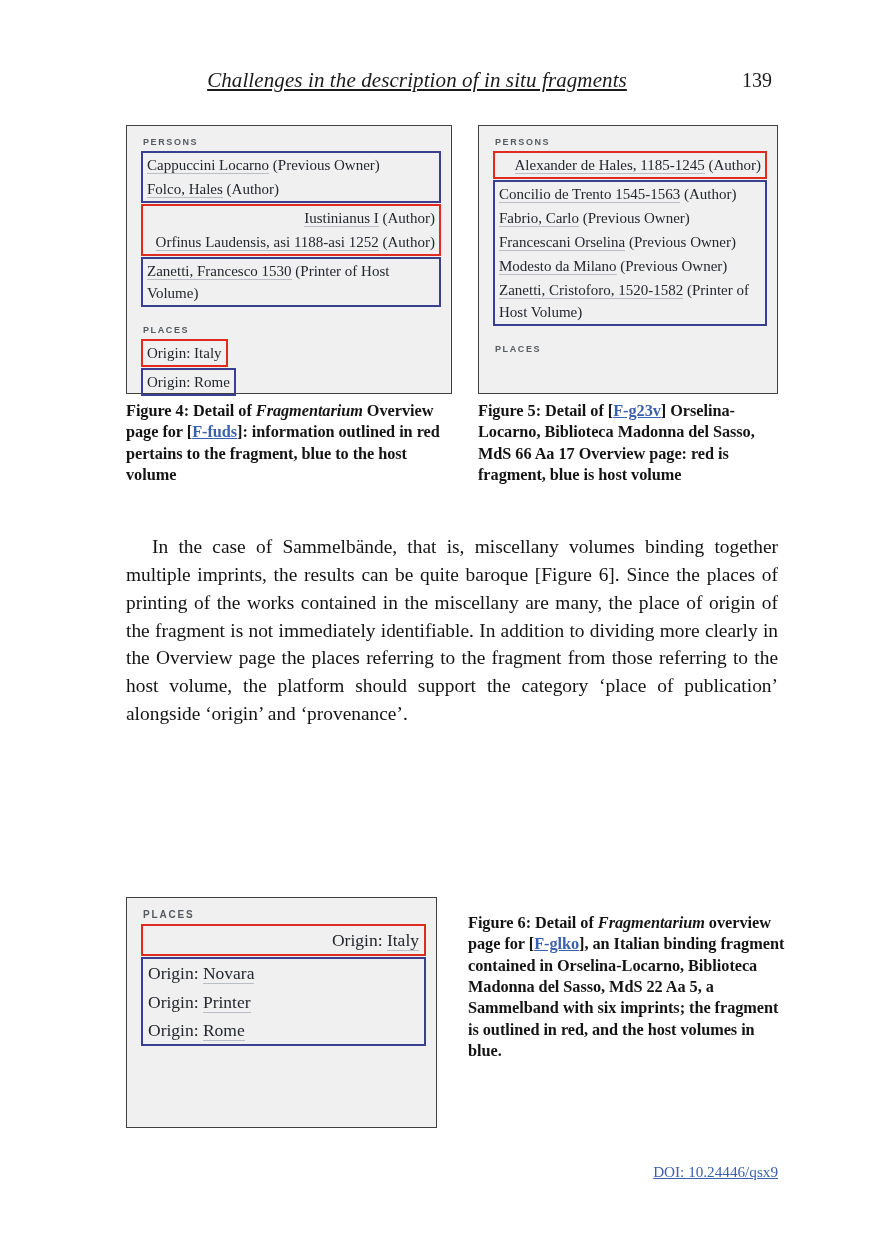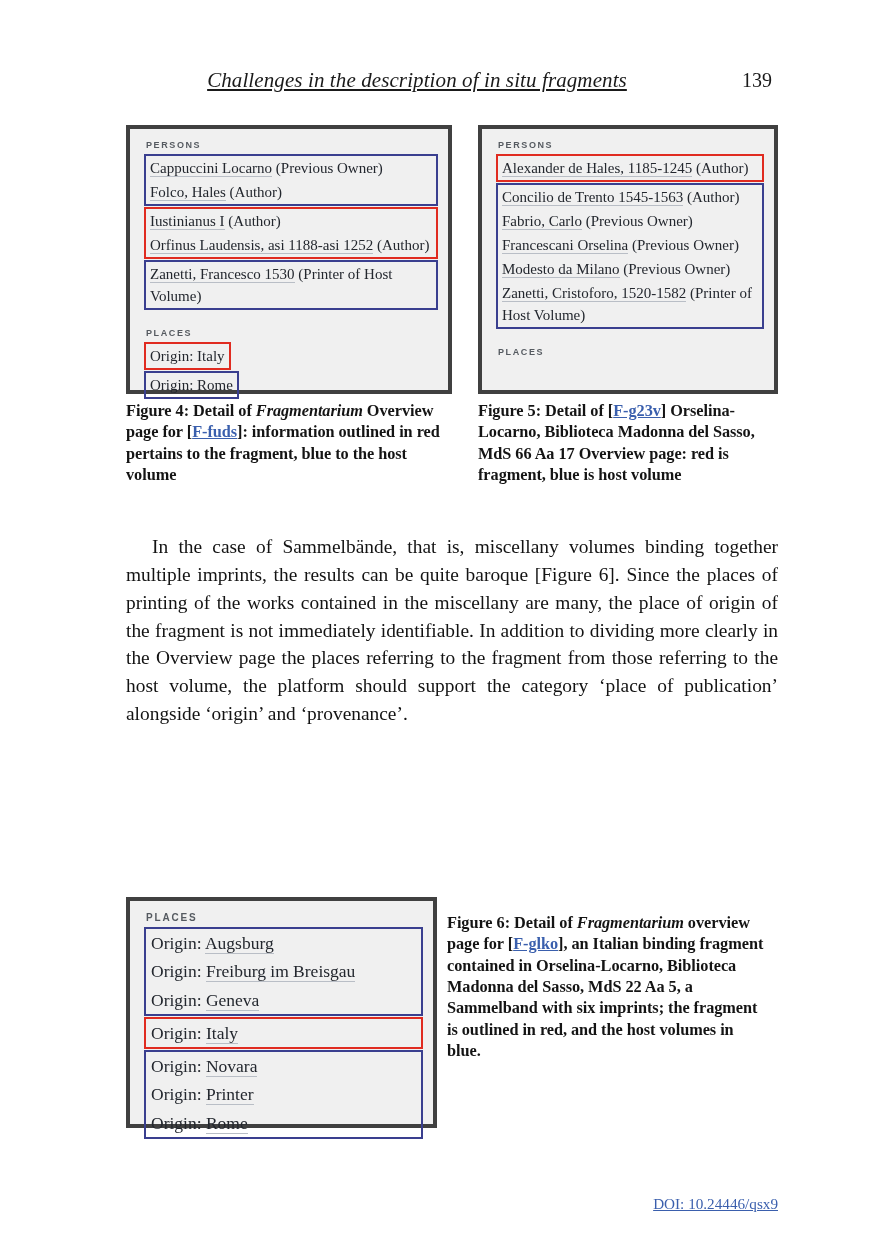--- a/index.html
+++ b/index.html
@@ -38,21 +38,21 @@
     font-size: 20px;
     font-style: normal;
     width: 42px;
     text-align: center;
   }
 
   
   .shot {
     position: absolute;
     background: #f0f0f0;
-    border: 4px solid #404040;
+    border: 1px solid #404040;
     box-sizing: border-box;
   }
   .shot .inner {
     padding: 11px 10px 12px 14px;
   }
   .sect-label {
     font-family: "Liberation Sans", "DejaVu Sans", sans-serif;
     font-size: 9px;
     letter-spacing: 1.6px;
     color: #555a60;
@@ -61,21 +61,21 @@
     text-transform: uppercase;
   }
   .sect-label.second { margin-top: 18px; }
 
   .group {
     box-sizing: border-box;
     border: 2px solid #3a3f8f;
     margin-bottom: 1px;
     background: transparent;
   }
-  .group.red { border-color: #e02b20; }
+  .group.red { border-color: #e02b20; text-align: right; }
   .group.fit { display: inline-block; }
 
   .entry {
     font-size: 15px;
     line-height: 1.47;
     color: #23272e;
     padding: 1px 4px 1px 4px;
     white-space: normal;
   }
   .entry .lnk {
@@ -118,21 +118,20 @@
   .body-text p.indent { text-indent: 26px; }
 
   
   .doi {
     position: absolute;
     right: 96px;
     top: 1163px;
     font-size: 15.2px;
     color: #3a5fad;
     text-decoration: underline;
-    margin-top: 32px;
   }
 </style>
 </head>
 <body>
 
 <div class="running-head">
   <div class="rh-title">Challenges in the description of in situ fragments</div>
   <div class="rh-page">139</div>
 </div>
 
@@ -185,34 +184,29 @@
 </div>
 
 <div class="body-text" style="top:533px;">
   <p class="indent">In the case of Sammelbände, that is, miscellany volumes binding together multiple imprints, the results can be quite baroque [Figure 6]. Since the places of printing of the works contained in the miscellany are many, the place of origin of the fragment is not immediately identifiable. In addition to dividing more clearly in the Overview page the places referring to the fragment from those referring to the host volume, the platform should support the category ‘place of publication’ alongside ‘origin’ and ‘provenance’.</p>
 </div>
 
 <div class="shot big" id="shot6" style="left:126px; top:897px; width:311px; height:231px;">
   <div class="inner">
     <div class="sect-label">PLACES</div>
     <div id="f6-places">
-        <div class="group">
-          <div class="entry"><span>Origin: </span><span class="lnk">Augsburg</span></div>
-          <div class="entry"><span>Origin: </span><span class="lnk">Freiburg im Breisgau</span></div>
-          <div class="entry"><span>Origin: </span><span class="lnk">Geneva</span></div>
-        </div>
         <div class="group red">
           <div class="entry"><span>Origin: </span><span class="lnk">Italy</span></div>
         </div>
         <div class="group">
           <div class="entry"><span>Origin: </span><span class="lnk">Novara</span></div>
           <div class="entry"><span>Origin: </span><span class="lnk">Printer</span></div>
           <div class="entry"><span>Origin: </span><span class="lnk">Rome</span></div>
         </div>
       </div>
   </div>
 </div>
 
-<div class="caption" style="left:447px; top:912px; width:322px;">
+<div class="caption" style="left:468px; top:912px; width:322px;">
   <span>Figure 6: Detail of </span><span class="it">Fragmentarium</span><span> overview page for [</span><a href="#" class="link">F-glko</a><span>], an Italian binding fragment contained in Orselina-Locarno, Biblioteca Madonna del Sasso, MdS 22 Aa 5, a Sammelband with six imprints; the fragment is outlined in red, and the host volumes in blue.</span>
 </div>
 
 <a href="#" class="doi">DOI: 10.24446/qsx9</a>
 
 </body></html>

